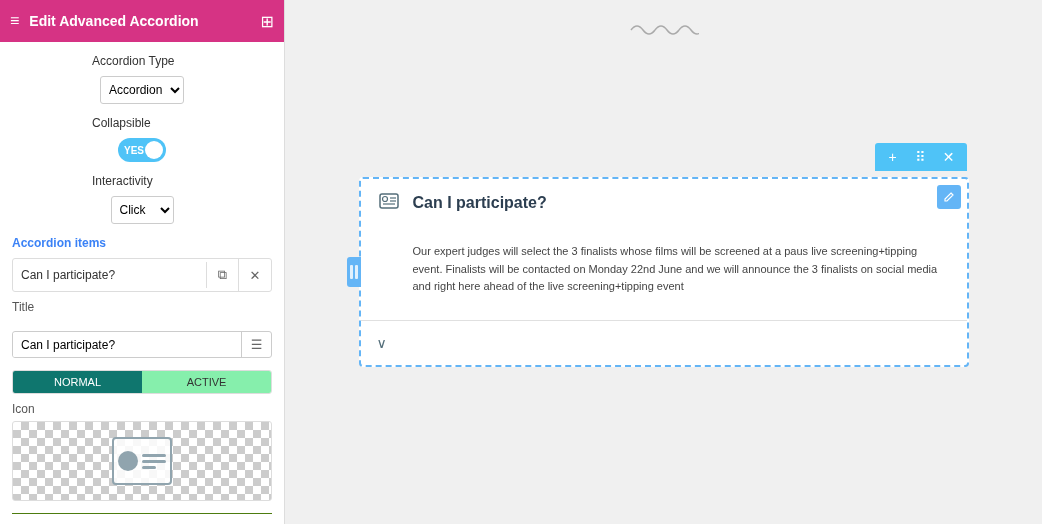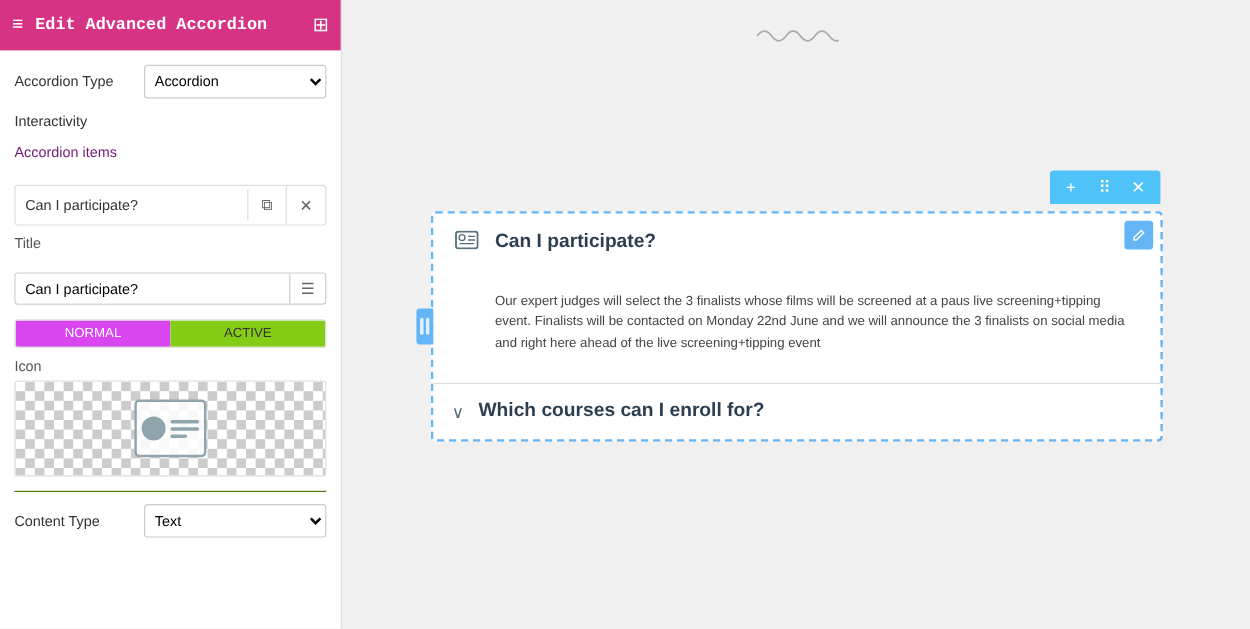--- a/index.html
+++ b/index.html
@@ -21,34 +21,35 @@
       background: #d63384;
       color: #fff;
       display: flex;
       align-items: center;
       padding: 0 10px;
       height: 42px;
       gap: 10px;
       flex-shrink: 0;
     }
     .panel-header .hamburger { cursor: pointer; font-size: 16px; }
-    .panel-header .title { flex: 1; font-size: 14px; font-weight: bold; font-family: Liberation Mono, monospace; }
+    .panel-header .title { flex: 1; font-size: 14px; font-weight: bold; }
     .panel-header .grid-icon { font-size: 16px; cursor: pointer; }
 
     .panel-body {
       flex: 1;
       overflow-y: auto;
       padding: 12px;
     }
 
     .field-row {
       display: flex;
       align-items: center;
       margin-bottom: 12px;
       gap: 8px;
+      flex-direction: column;
     }
     .field-label {
       width: 100px;
       flex-shrink: 0;
       color: #333;
       font-size: 12px;
     }
     .field-control { flex: 1; }
 
     select {
@@ -85,23 +86,23 @@
       position: absolute;
       right: 3px;
       width: 18px;
       height: 18px;
       background: #fff;
       border-radius: 50%;
     }
 
     .section-title {
       font-size: 12px;
-      font-weight: normal;
-      color: #701a75;
-      margin-bottom: 20px;
+      font-weight: bold;
+      color: #3b82f6;
+      margin-bottom: 8px;
     }
 
     .accordion-item-row {
       display: flex;
       align-items: center;
       border: 1px solid #ddd;
       border-radius: 3px;
       margin-bottom: 8px;
       overflow: hidden;
     }
@@ -163,25 +164,25 @@
       border-radius: 3px;
       overflow: hidden;
       margin-bottom: 8px;
     }
     .tab-btn {
       flex: 1;
       padding: 5px;
       text-align: center;
       font-size: 11px;
       cursor: pointer;
-      background: #84cc16;
+      background: #86efac;
       color: #333;
     }
     .tab-btn.active {
-      background: #d946ef;
+      background: #0f766e;
       color: #fff;
     }
 
     .icon-label { font-size: 12px; color: #555; margin-bottom: 5px; }
 
     .icon-preview {
       width: 100%;
       height: 80px;
       background-image: repeating-conic-gradient(#ccc 0% 25%, #fff 0% 50%);
       background-size: 16px 16px;
@@ -378,23 +379,38 @@
       <span class="field-label">Accordion Type</span>
       <div class="field-control">
         <select>
           <option>Accordion</option>
           <option>Toggle</option>
           <option>FAQ</option>
         </select>
       </div>
     </div>
 
+    <div class="field-row">
+      <span class="field-label">Collapsible</span>
+      <div class="field-control toggle-wrap">
+        <div class="toggle">
+          <span class="toggle-label">YES</span>
+          <div class="toggle-knob"></div>
+        </div>
+      </div>
+    </div>
 
     <div class="field-row">
       <span class="field-label">Interactivity</span>
+      <div class="field-control">
+        <select>
+          <option>Click</option>
+          <option>Hover</option>
+        </select>
+      </div>
     </div>
 
     <div class="section-title">Accordion items</div>
 
     <div class="accordion-item-row">
       <span class="accordion-item-label">Can I participate?</span>
       <div class="accordion-item-btn">⧉</div>
       <div class="accordion-item-btn">✕</div>
     </div>
 
@@ -484,19 +500,18 @@
         <span class="acc-title">Can I participate?</span>
       </div>
       <div class="accordion-body">
         Our expert judges will select the 3 finalists whose films will be screened at a paus live screening+tipping event. Finalists will be contacted on Monday 22nd June and we will announce the 3 finalists on social media and right here ahead of the live screening+tipping event
       </div>
     </div>
 
     <div class="accordion-section">
       <div class="accordion-header">
         <span class="acc-chevron">∨</span>
-        <span class="acc-title">Which courses can I enroll for?</span>
       </div>
     </div>
 
 
   </div>
 </div>
 
 </body></html>

